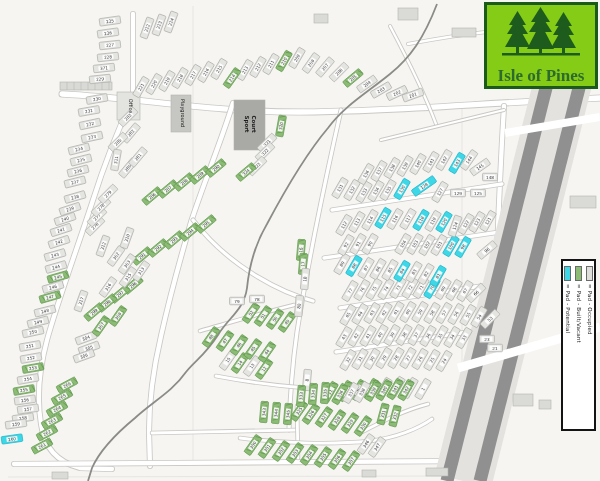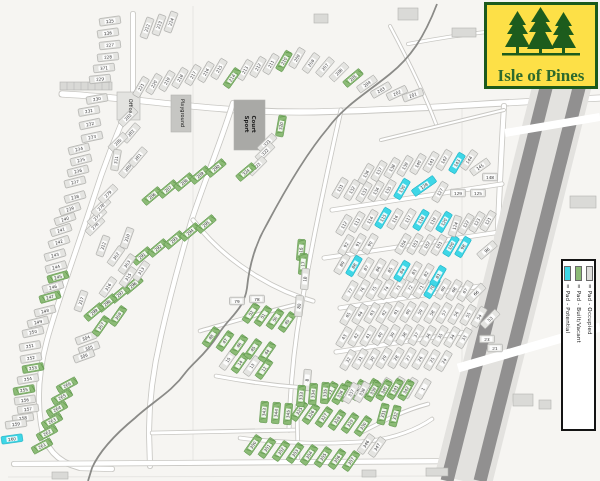--- a/index.html
+++ b/index.html
@@ -1,19 +1,19 @@
 <!DOCTYPE html>
 <html><head>
 <meta charset="utf-8">
 <style>
   html,body{margin:0;padding:0;background:#ffffff;}
   .stage{position:relative;width:600px;height:481px;background:#f6f5f2;overflow:hidden;
          font-family:"DejaVu Sans",sans-serif;}
   #map{position:absolute;left:0;top:0;}
-  .logo{position:absolute;left:484px;top:2px;width:114px;height:87px;background:#fde047;
+  .logo{position:absolute;left:484px;top:2px;width:114px;height:87px;background:#84cc16;
         border:3px solid #1c5a1c;box-sizing:border-box;text-align:center;z-index:5;}
   .logo-title{font-family:"Liberation Serif",serif;font-weight:bold;font-size:17px;
               color:#2d6a2d;line-height:1.1;margin-top:2px;white-space:nowrap;}
   .legend{position:absolute;left:561px;top:259px;width:35px;height:172px;background:#ffffff;
           border:2px solid #141414;box-shadow:inset 0 0 0 1px #fff, inset -3px 0 0 0 #fff;
           box-sizing:border-box;display:flex;justify-content:center;gap:2px;padding-top:5px;z-index:6;}
   .legend-item{display:flex;flex-direction:column;align-items:center;width:9px;}
   .chip{width:7px;height:15px;border:1px solid #6a6a6a;margin-bottom:3px;box-sizing:border-box;}
   .chip-p{background:#3ed7e7;}
   .chip-b{background:#8cbb76;}

